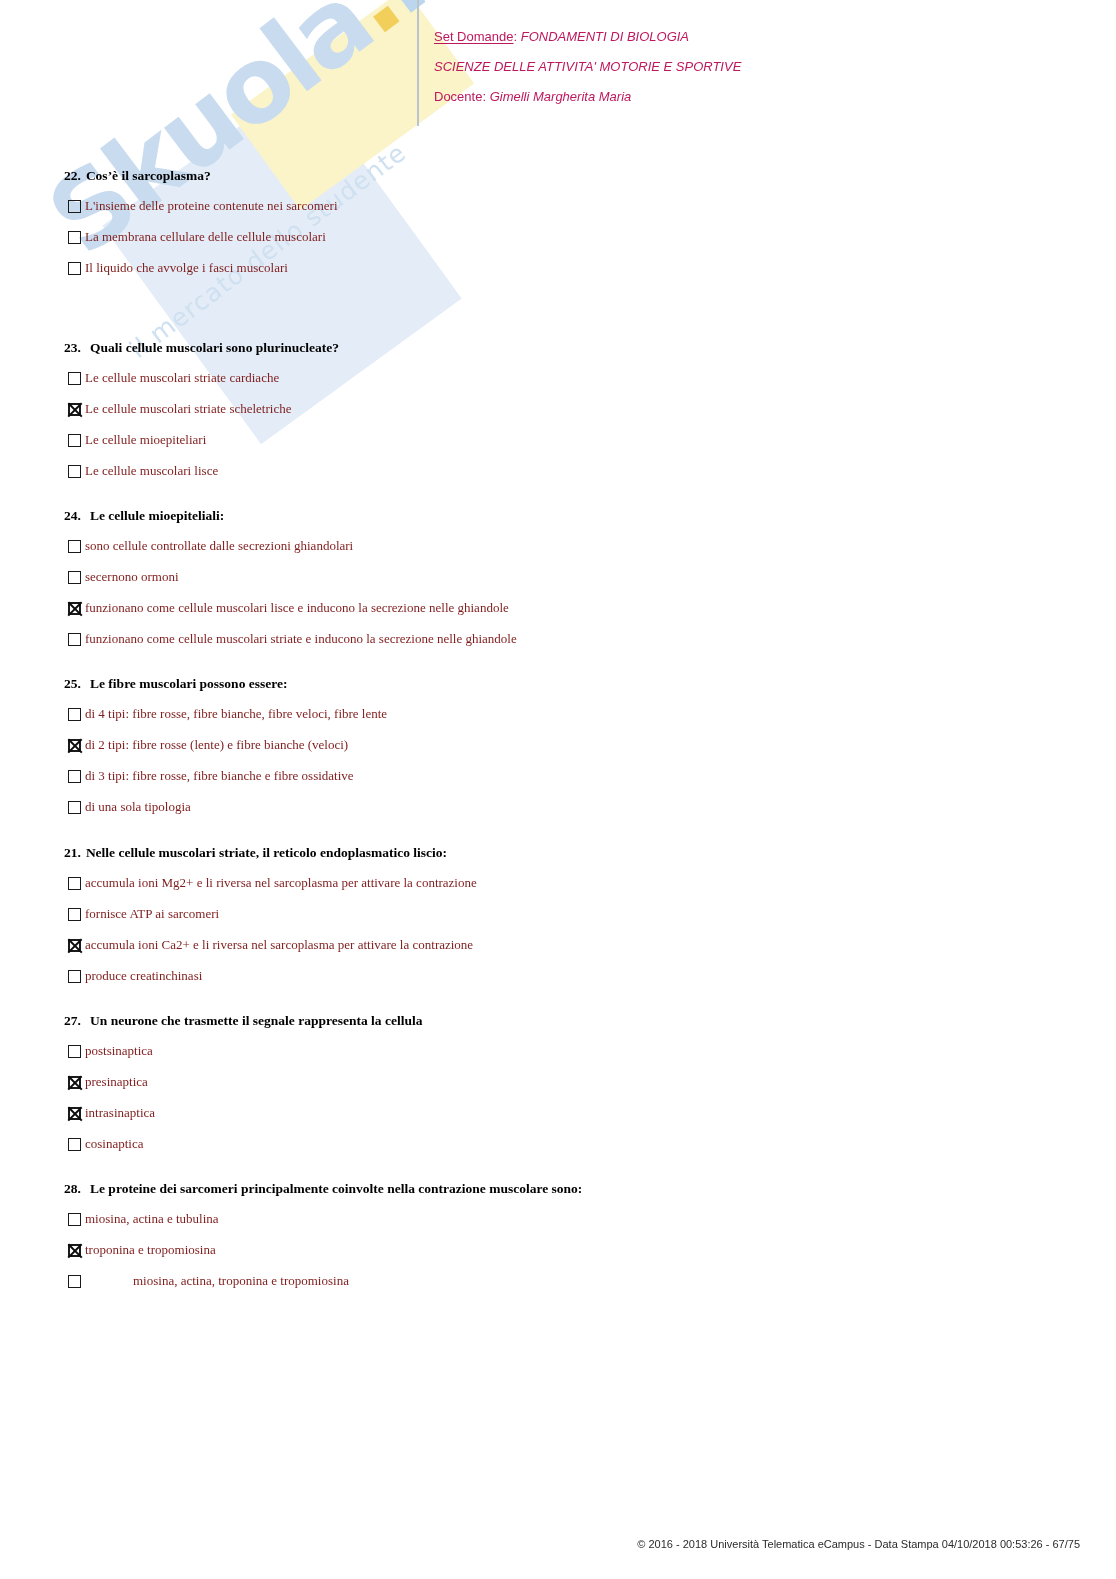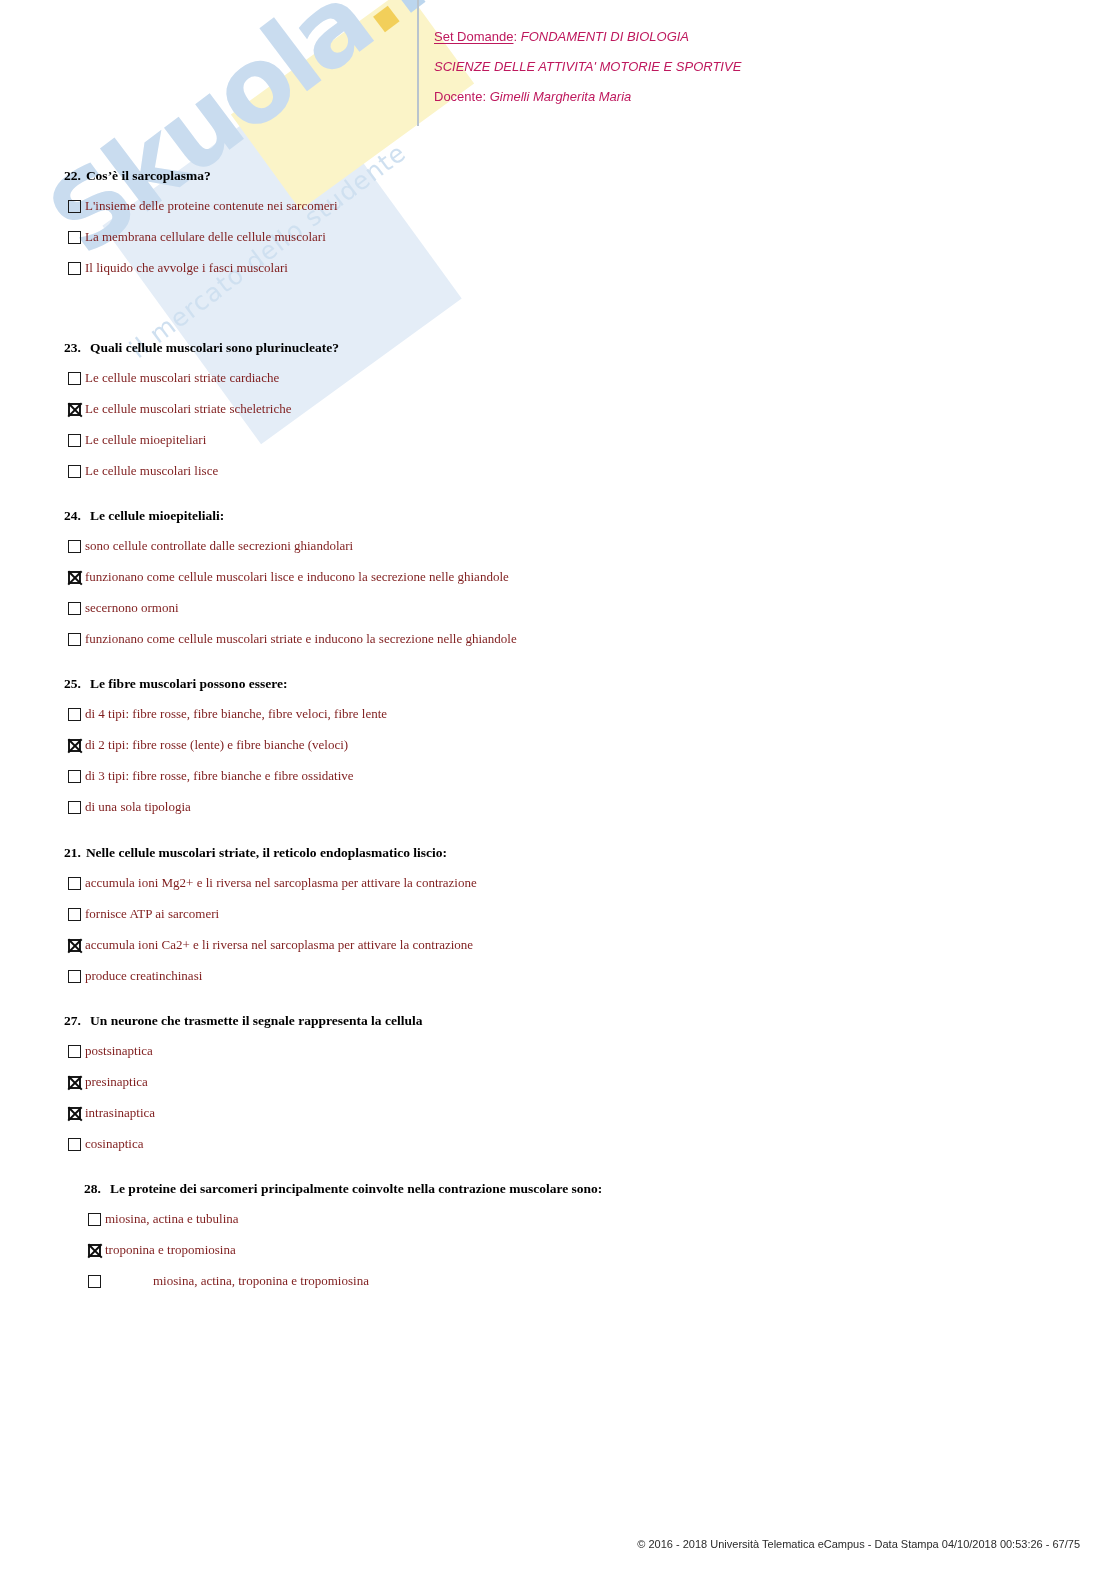--- a/index.html
+++ b/index.html
@@ -261,26 +261,26 @@
         </div>
       </div>
       <div class="question-block" style="top: 508px;">
         <div class="q-title indent" style="margin-left: 64px;"><span class="qnum">24.</span><span style="margin-left: 0px;">Le cellule mioepiteliali:</span></div>
         <div class="options" style="margin-top: 14px; margin-left: 68px;">
           <div class="option-row" style="height: 31px;">
             <span class="checkbox"></span>
             <span class="option-label">sono cellule controllate dalle secrezioni ghiandolari</span>
           </div>
           <div class="option-row" style="height: 31px;">
+            <span class="checkbox"></span>
+            <span class="option-label">secernono ormoni</span>
+          </div>
+          <div class="option-row" style="height: 31px;">
             <span class="checkbox checked"></span>
             <span class="option-label">funzionano come cellule muscolari lisce e inducono la secrezione nelle ghiandole</span>
-          </div>
-          <div class="option-row" style="height: 31px;">
-            <span class="checkbox"></span>
-            <span class="option-label">secernono ormoni</span>
           </div>
           <div class="option-row" style="height: 31px;">
             <span class="checkbox"></span>
             <span class="option-label">funzionano come cellule muscolari striate e inducono la secrezione nelle ghiandole</span>
           </div>
         </div>
       </div>
       <div class="question-block" style="top: 676px;">
         <div class="q-title indent" style="margin-left: 64px;"><span class="qnum">25.</span><span style="margin-left: 0px;">Le fibre muscolari possono essere:</span></div>
         <div class="options" style="margin-top: 14px; margin-left: 68px;">
@@ -337,21 +337,21 @@
           <div class="option-row" style="height: 31px;">
             <span class="checkbox checked"></span>
             <span class="option-label">intrasinaptica</span>
           </div>
           <div class="option-row" style="height: 31px;">
             <span class="checkbox"></span>
             <span class="option-label">cosinaptica</span>
           </div>
         </div>
       </div>
-      <div class="question-block" style="top: 1181px; padding-left: 20px;">
+      <div class="question-block" style="top: 1181px;">
         <div class="q-title indent" style="margin-left: 64px;"><span class="qnum">28.</span><span style="margin-left: 0px;">Le proteine dei sarcomeri principalmente coinvolte nella contrazione muscolare sono:</span></div>
         <div class="options" style="margin-top: 14px; margin-left: 68px;">
           <div class="option-row" style="height: 31px;">
             <span class="checkbox"></span>
             <span class="option-label">miosina, actina e tubulina</span>
           </div>
           <div class="option-row" style="height: 31px;">
             <span class="checkbox checked"></span>
             <span class="option-label">troponina e tropomiosina</span>
           </div>

